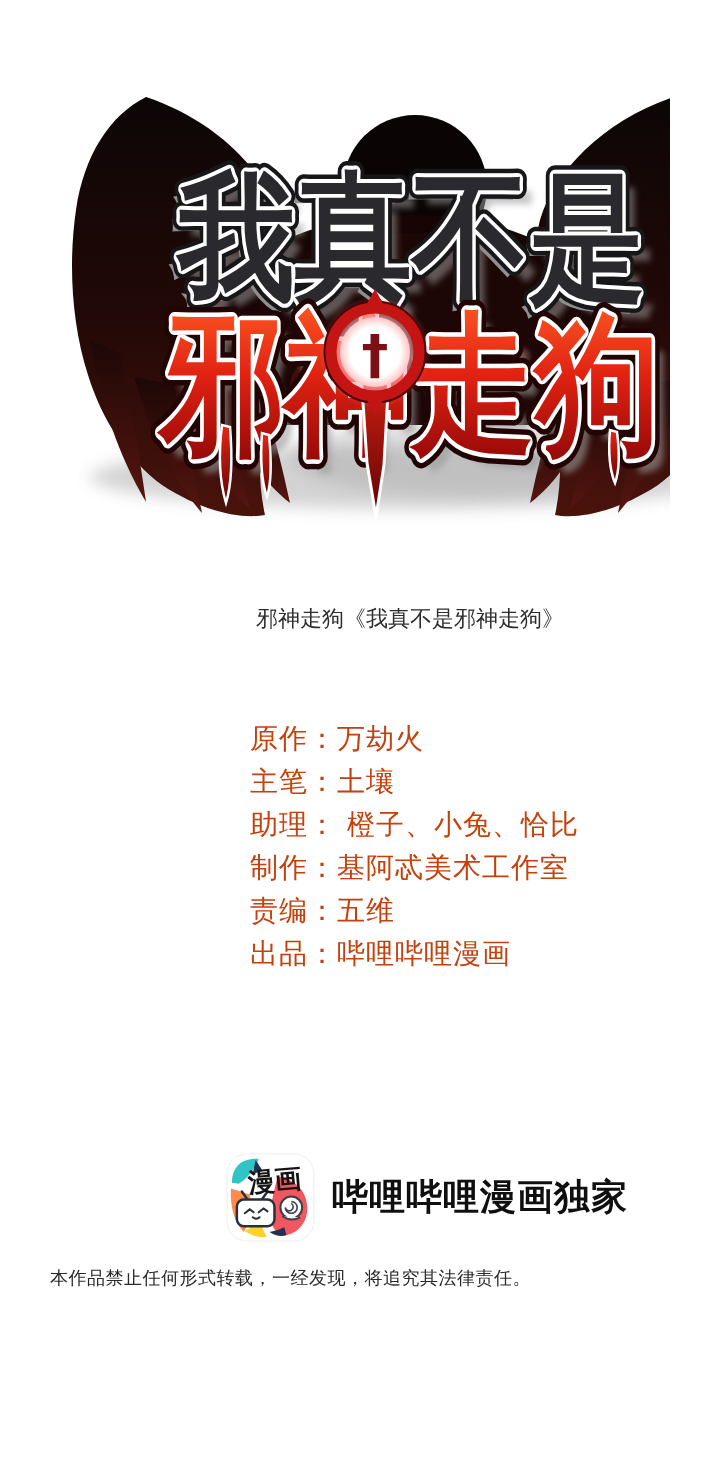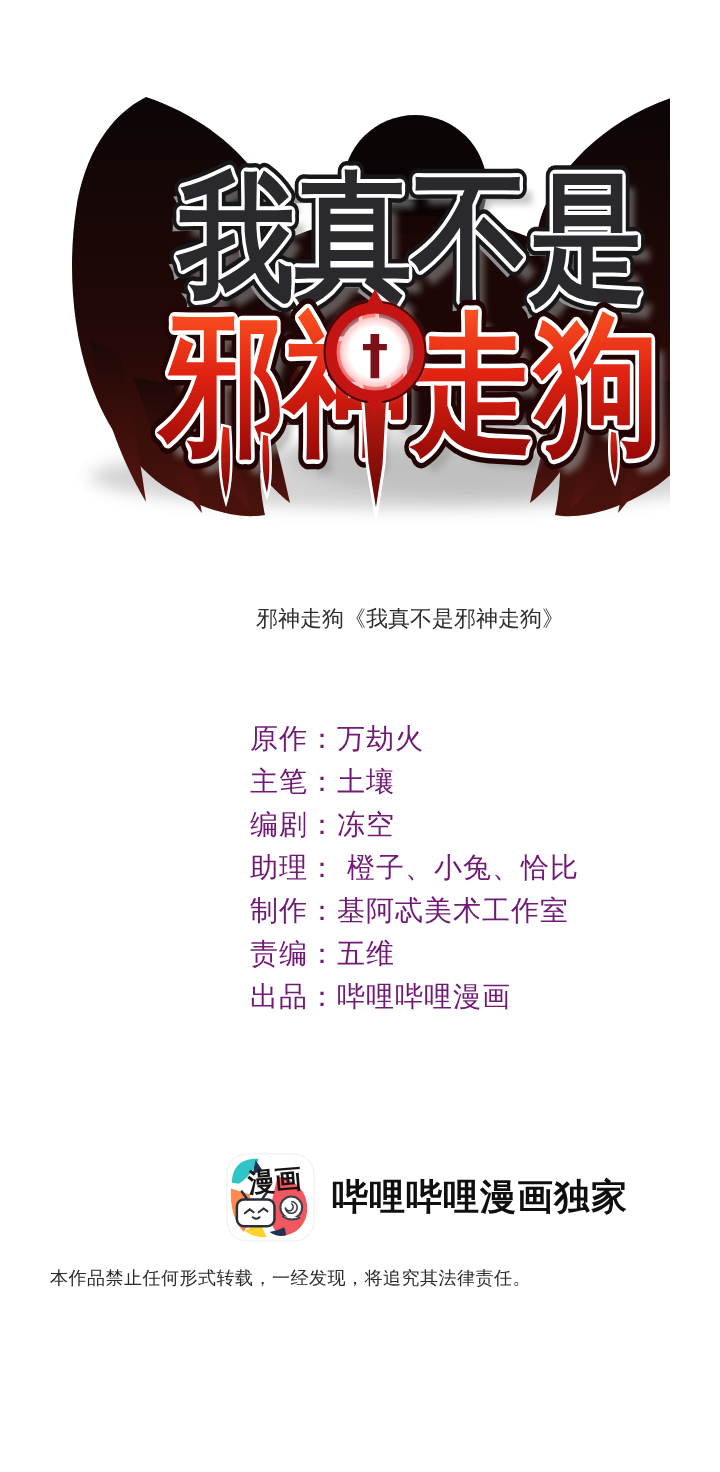--- a/index.html
+++ b/index.html
@@ -8,21 +8,21 @@
     font-family:"DejaVu Sans","Liberation Sans",sans-serif;
     overflow:hidden;margin:0 auto;
   }
   .logo-wrap{position:absolute;top:85px;left:0;width:720px;height:440px;}
   .adaptation{
     position:absolute;top:600px;left:0;width:720px;text-align:center;
     font-size:22px;line-height:37px;color:#2d2d2d;font-weight:500;
   }
   .credits{position:absolute;top:717px;left:200px;}
   .credit-row{
-    font-size:28px;line-height:43px;color:#701a75;font-weight:500;
+    font-size:28px;line-height:43px;color:#c2410c;font-weight:500;
     white-space:pre;letter-spacing:1px;
   }
   .publisher{position:absolute;top:1153px;left:176px;display:flex;align-items:center;}
   .badge-text{
     font-size:36px;font-weight:700;color:#0f0f0f;margin-left:17px;
     font-family:"DejaVu Serif","Liberation Serif",serif;letter-spacing:1px;text-align:center;
   }
   .disclaimer{
     position:absolute;top:1248px;left:0;width:720px;
     font-size:18px;color:#292929;font-weight:500;letter-spacing:0.5px;
@@ -134,21 +134,20 @@
     </svg>
   </div>
 
   <div class="adaptation">
     <p style="margin:0;">邪神走狗《我真不是邪神走狗》</p>
   </div>
 
   <div class="credits">
     <div class="credit-row">原作：万劫火</div>
     <div class="credit-row">主笔：土壤</div>
-    <div class="credit-row">编剧：冻空</div>
     <div class="credit-row">助理： 橙子、小兔、恰比</div>
     <div class="credit-row">制作：基阿忒美术工作室</div>
     <div class="credit-row">责编：五维</div>
     <div class="credit-row">出品：哔哩哔哩漫画</div>
   </div>
 
   <div class="publisher">
     <svg viewBox="0 0 90 90" width="89" height="89">
       <rect x="1" y="1" width="88" height="88" rx="20" fill="#ffffff" stroke="#ededed" stroke-width="1"></rect>
       <g>

